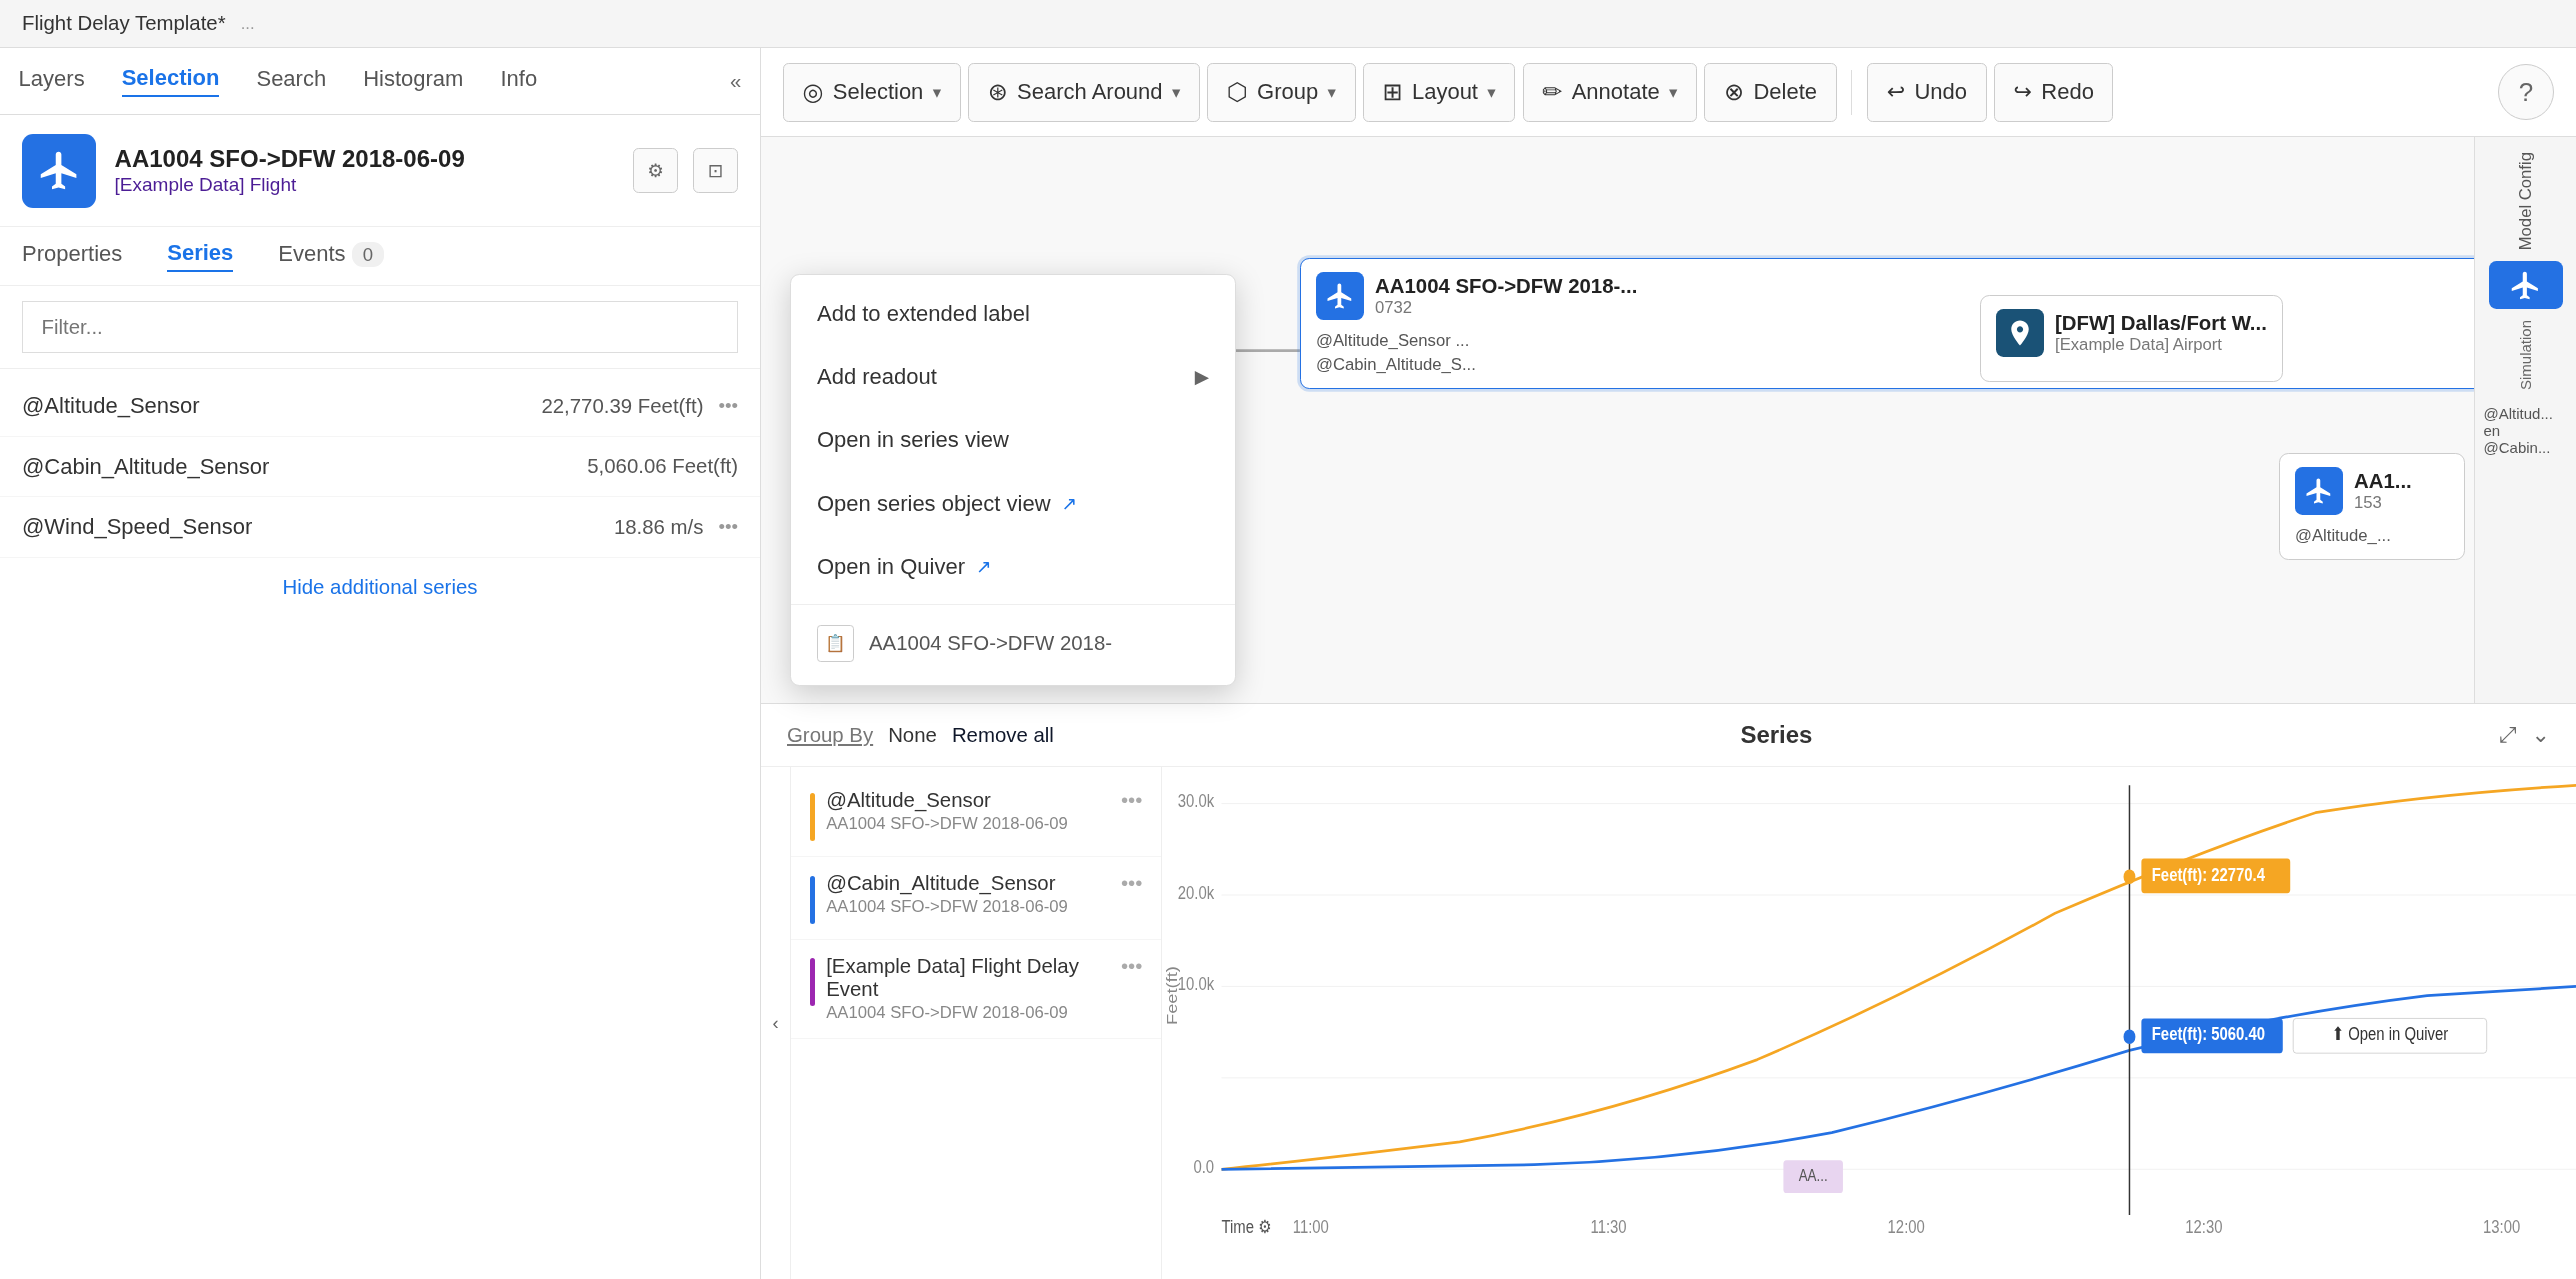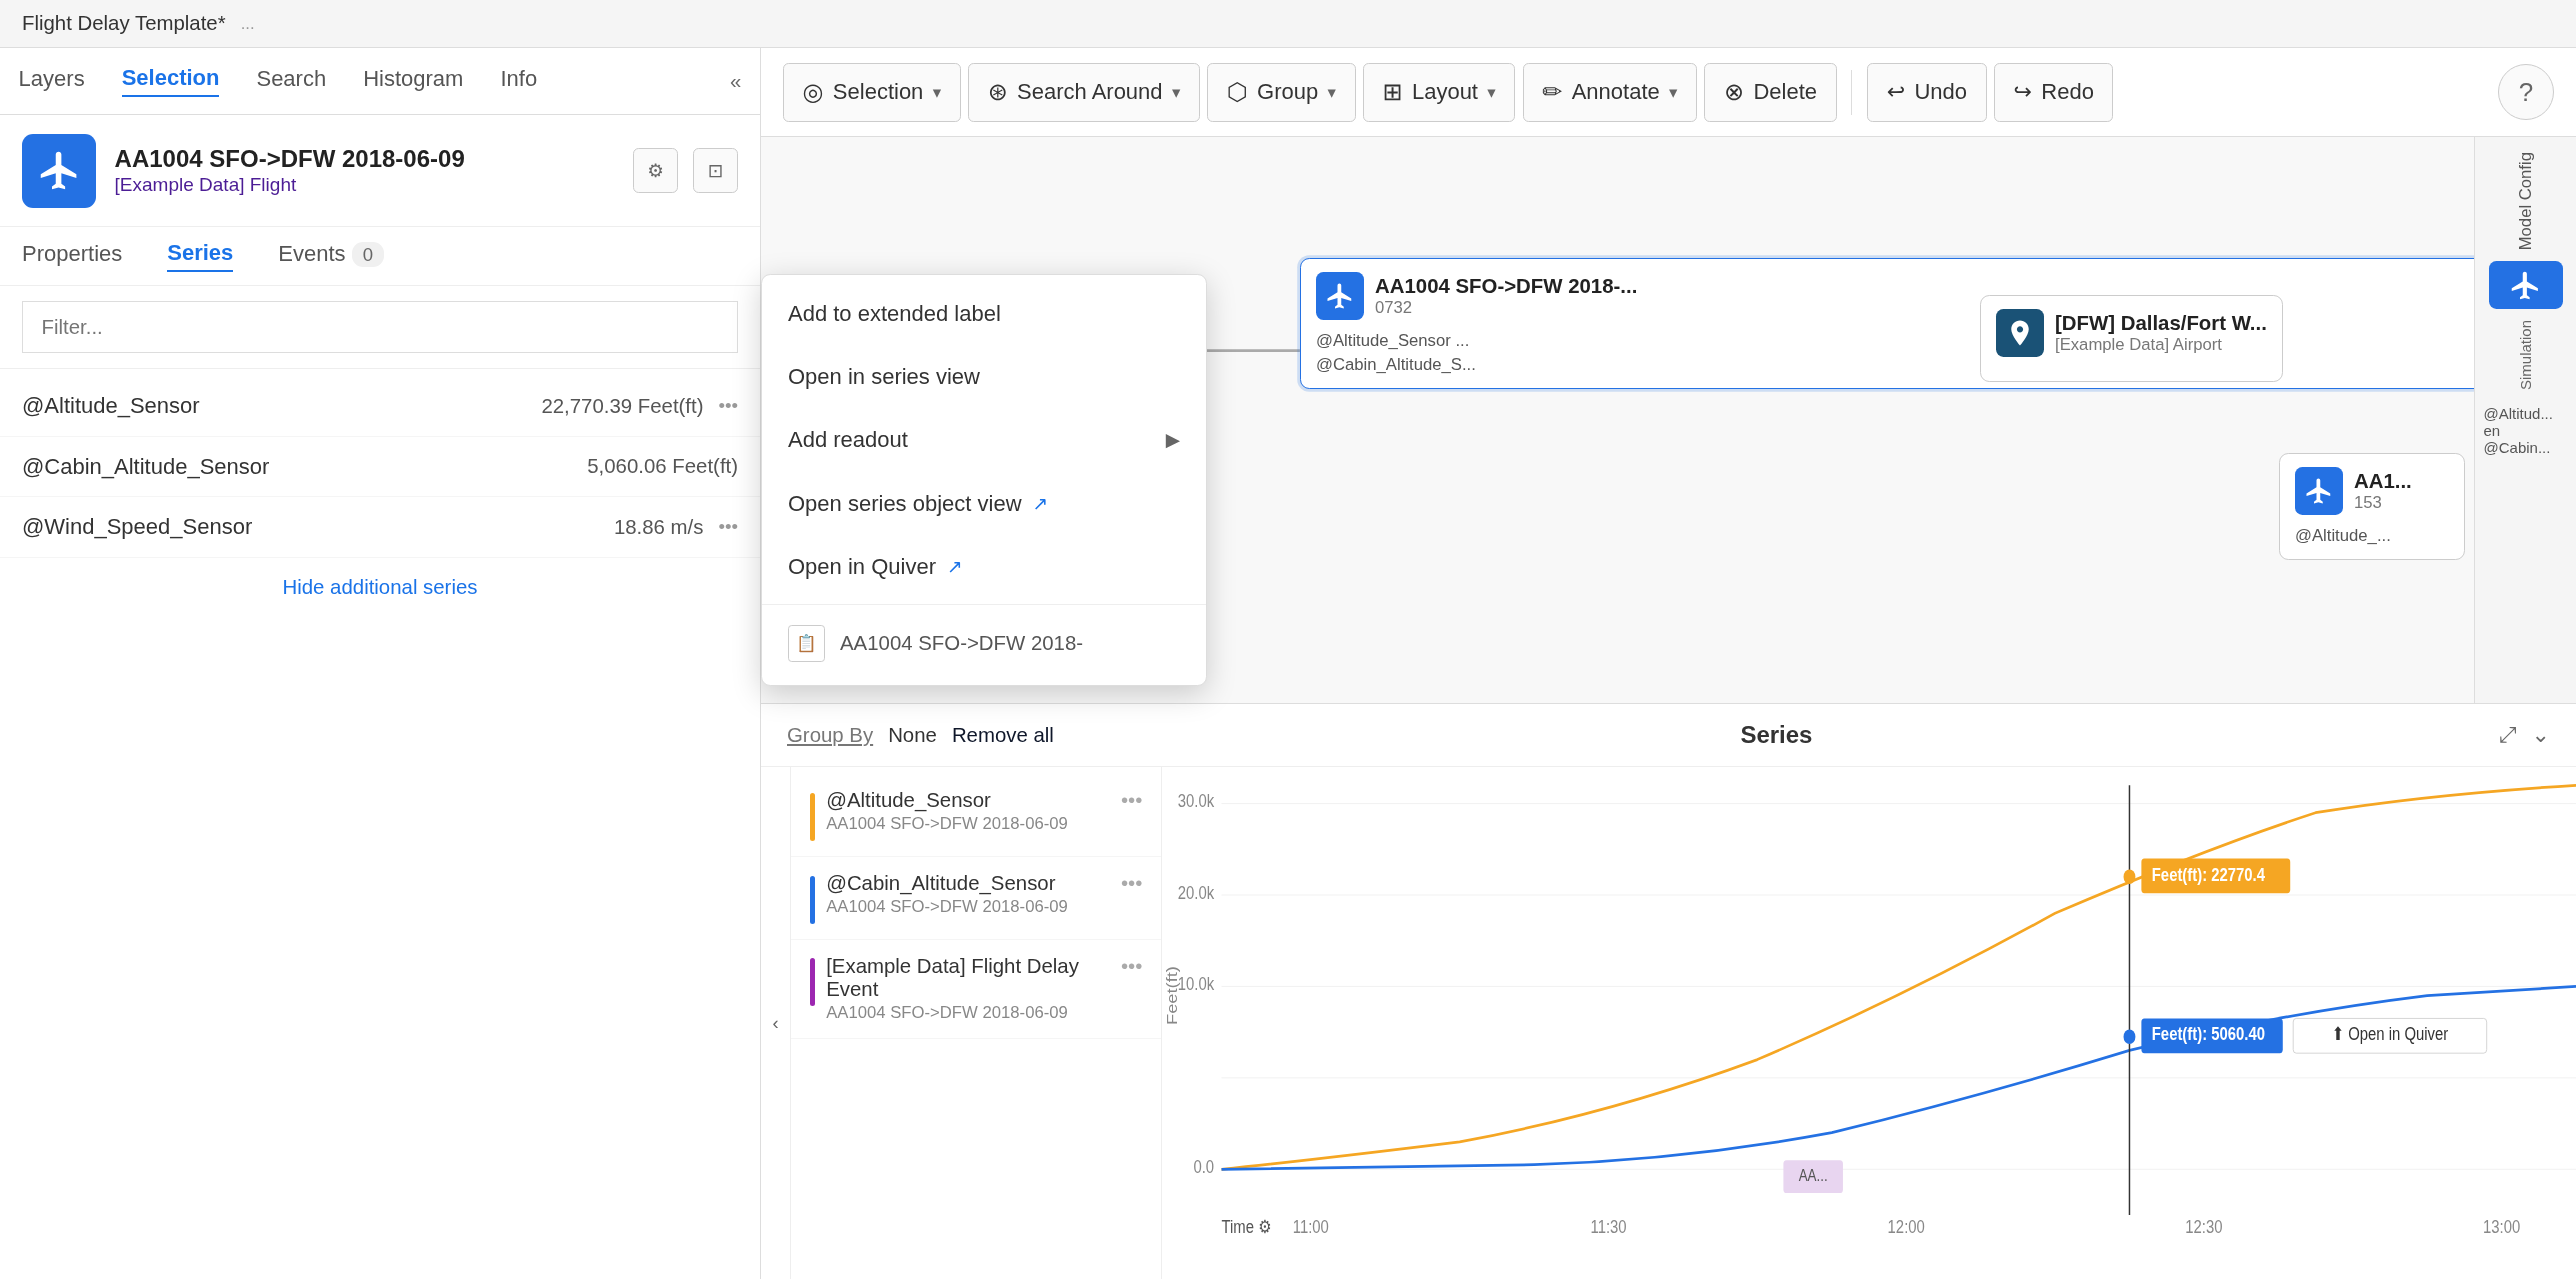--- a/index.html
+++ b/index.html
@@ -144,21 +144,21 @@
       text-align: center;
       padding: 18.6px;
       font-size: 20.4px;
       color: #1a73e8;
       cursor: pointer;
     }
 
     
     #context-menu {
       position: absolute;
-      left: 761px;
+      left: 790px;
       top: 274px;
       width: 446px;
       background: white;
       border: 0.9px solid #ddd;
       border-radius: 9.3px;
       box-shadow: 0 7.4px 30px rgba(0,0,0,0.18);
       z-index: 100;
       padding: 7.4px 0;
     }
     .ctx-item {
@@ -442,25 +442,25 @@
       <div id="hide-additional">Hide additional series</div>
     </div>
 
   </div>
 
   <div id="context-menu">
     <div class="ctx-item">
       <span>Add to extended label</span>
     </div>
     <div class="ctx-item">
-      <span>Open in series view</span>
-    </div>
-    <div class="ctx-item">
       <span>Add readout</span>
       <span class="ctx-arrow">▶</span>
+    </div>
+    <div class="ctx-item">
+      <span>Open in series view</span>
     </div>
     <div class="ctx-item">
       <span>Open series object view</span>
       <span class="ctx-ext-arrow">↗</span>
     </div>
     <div class="ctx-item">
       <span>Open in Quiver</span>
       <span class="ctx-ext-arrow">↗</span>
     </div>
     <div class="ctx-divider"></div>

